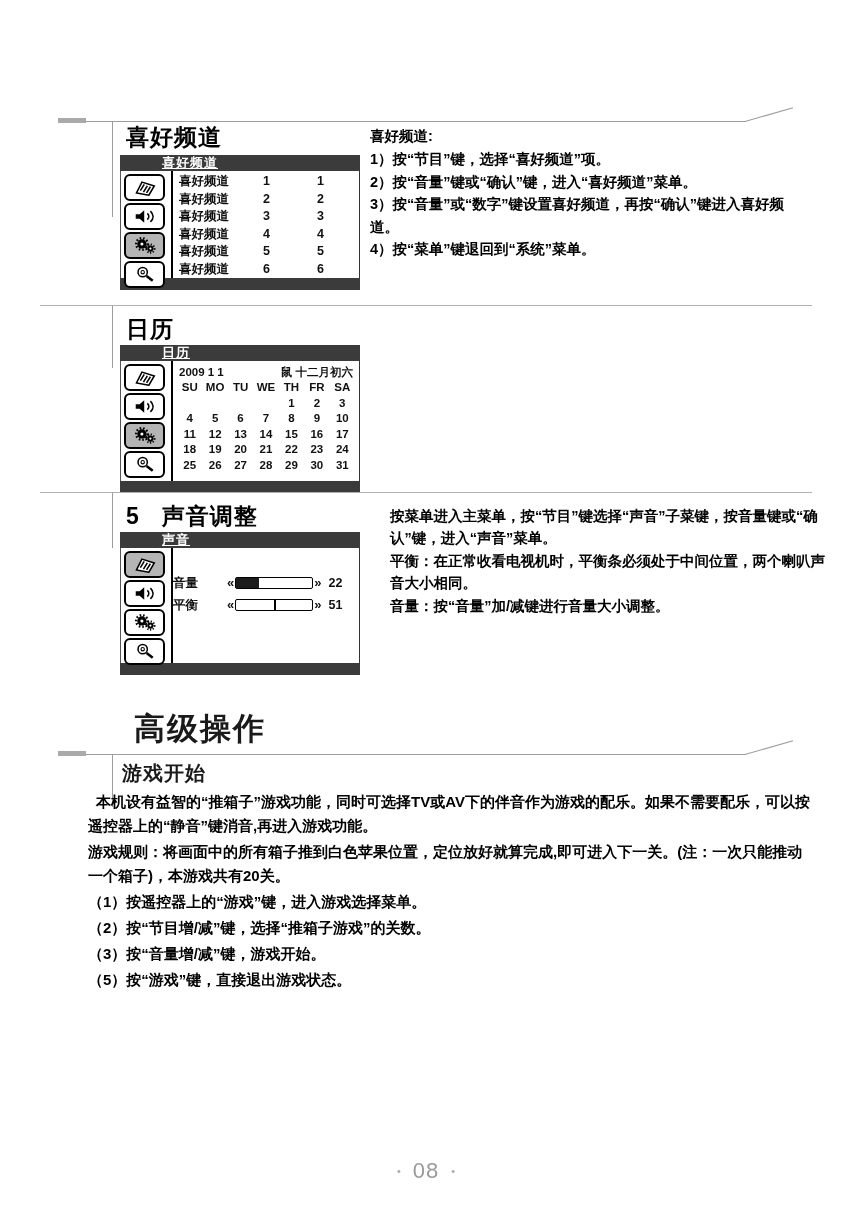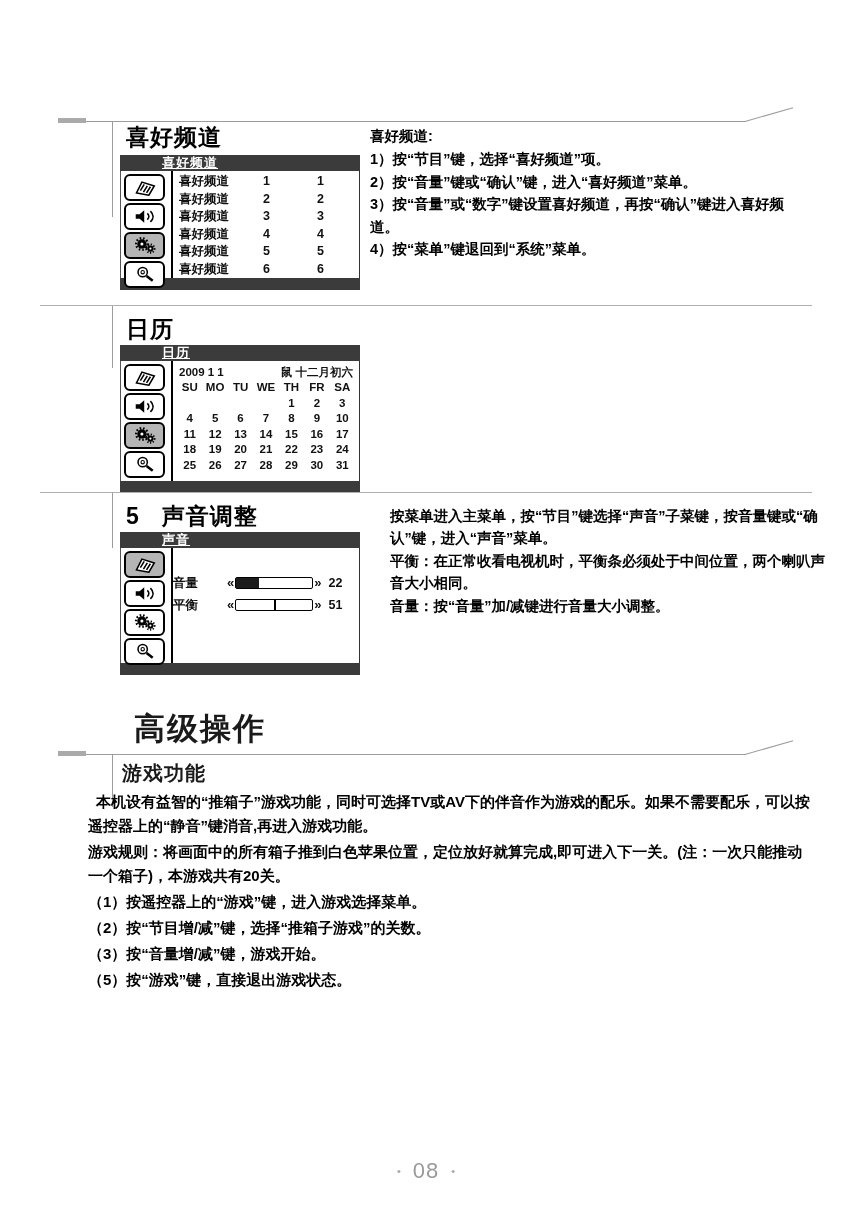--- a/index.html
+++ b/index.html
@@ -323,21 +323,21 @@
     <div>音量：按“音量”加/减键进行音量大小调整。</div>
   </div>
 
   <div class="h-big" style="left:116px;top:708px;">高级操作</div>
 
   <div class="orn-line" style="left:58px;top:754px;width:688px;"></div>
   <div class="orn-diag" style="left:745px;top:754px;"></div>
   <div class="orn-accent" style="left:58px;top:751px;"></div>
 
   <div class="vtick" style="left:112px;top:755px;height:52px;"></div>
-  <div class="h-sub" style="left:122px;top:760px;">游戏功能</div>
+  <div class="h-sub" style="left:122px;top:760px;">游戏开始</div>
 
   <div class="bodytext" style="left:88px;top:790px;">
     <p class="indent">本机设有益智的“推箱子”游戏功能，同时可选择TV或AV下的伴音作为游戏的配乐。如果不需要配乐，可以按遥控器上的“静音”键消音,再进入游戏功能。</p>
     <p><span>游戏规则：</span><span>将画面中的所有箱子推到白色苹果位置，定位放好就算完成,即可进入下一关。(注：一次只能推动一个箱子)，本游戏共有20关。</span></p>
     <p>（1）按遥控器上的“游戏”键，进入游戏选择菜单。</p>
     <p>（2）按“节目增/减”键，选择“推箱子游戏”的关数。</p>
     <p>（3）按“音量增/减”键，游戏开始。</p>
     <p>（5）按“游戏”键，直接退出游戏状态。</p>
   </div>
 

